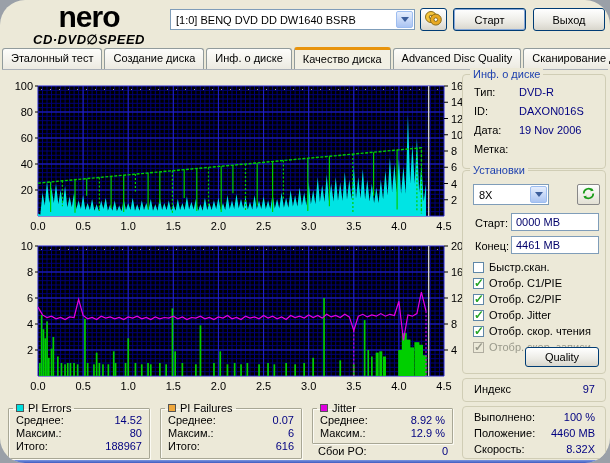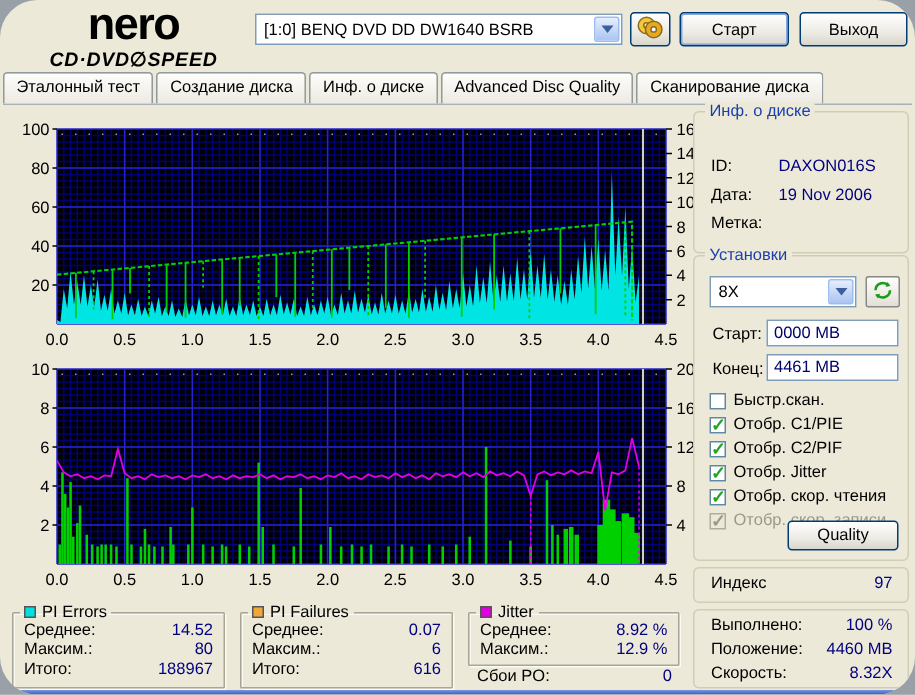--- a/index.html
+++ b/index.html
@@ -40,21 +40,21 @@
   .gbox>.cap{position:absolute;top:-7px;left:7px;background:#ece9d8;padding:0 3px;color:#1c3fae;}
   .gb-disc{top:74px;height:95px;}
   .gb-set{top:170px;height:204px;}
   .box-index{top:378px;height:24px;}
   .box-prog{top:406px;height:53px;}
   .irow{position:absolute;left:0;width:100%;height:16px;}
   .irow .lab{position:absolute;left:11px;color:#000;}
   .irow .val{position:absolute;left:56px;color:#000080;}
   .rrow .lab{position:absolute;left:11px;}
   .rrow .val{position:absolute;right:10px;color:#000080;text-align:right;}
-  .speed-combo{position:absolute;left:10px;top:13px;width:98px;height:21px;background:#fff;
+  .speed-combo{position:absolute;left:10px;top:13px;width:76px;height:21px;background:#fff;
         border:1px solid #7f9db9;display:flex;align-items:center;cursor:default;}
   .btn-refresh{position:absolute;left:114px;top:13px;width:23px;height:21px;border:1px solid #888;
         border-radius:2px;background:linear-gradient(#fefefe,#e2e0d4);cursor:pointer;padding:0;}
   .fld{position:absolute;left:48px;width:88px;height:18px;border:1px solid #7f9db9;background:#fff;
         font-family:inherit;font-size:11px;color:#00006a;padding:0 4px;}
   .flab{position:absolute;left:12px;}
   .cb-row{position:absolute;left:10px;height:14px;display:flex;align-items:flex-end;gap:5px;cursor:pointer;}
   .cb{width:11px;height:11px;background:#fff;border:1px solid #5f87a8;position:relative;flex:0 0 auto;}
   .cb-row.checked .cb::after{content:"✓";position:absolute;left:0;top:-3px;font-size:12px;
         font-weight:bold;color:#26a426;}
@@ -100,20 +100,21 @@
       <circle cx="11.8" cy="9.6" r="1.8" fill="#fff" stroke="#8a6d1c"></circle>
     </svg>
   </button>
   <button class="xpbtn btn-start">Старт</button>
   <button class="xpbtn btn-exit">Выход</button>
 
   <div class="tabbar">
     <div class="tab">Эталонный тест</div>
     <div class="tab">Создание диска</div>
     <div class="tab">Инф. о диске</div>
+    <div class="tab active">Качество диска</div>
     <div class="tab">Advanced Disc Quality</div>
     <div class="tab">Сканирование диска</div>
   </div>
 
   <svg id="chart1" class="chart" viewBox="0 0 462 158">
       <rect x="33" y="10" width="406" height="130" fill="#000"></rect>
       <path d="M37.5 10V140M42.0 10V140M46.5 10V140M51.0 10V140M55.6 10V140M60.1 10V140M64.6 10V140M69.1 10V140M73.6 10V140M78.1 10V140M82.6 10V140M87.1 10V140M91.6 10V140M96.2 10V140M100.7 10V140M105.2 10V140M109.7 10V140M114.2 10V140M118.7 10V140M123.2 10V140M127.7 10V140M132.2 10V140M136.8 10V140M141.3 10V140M145.8 10V140M150.3 10V140M154.8 10V140M159.3 10V140M163.8 10V140M168.3 10V140M172.8 10V140M177.4 10V140M181.9 10V140M186.4 10V140M190.9 10V140M195.4 10V140M199.9 10V140M204.4 10V140M208.9 10V140M213.4 10V140M218.0 10V140M222.5 10V140M227.0 10V140M231.5 10V140M236.0 10V140M240.5 10V140M245.0 10V140M249.5 10V140M254.0 10V140M258.6 10V140M263.1 10V140M267.6 10V140M272.1 10V140M276.6 10V140M281.1 10V140M285.6 10V140M290.1 10V140M294.6 10V140M299.2 10V140M303.7 10V140M308.2 10V140M312.7 10V140M317.2 10V140M321.7 10V140M326.2 10V140M330.7 10V140M335.2 10V140M339.8 10V140M344.3 10V140M348.8 10V140M353.3 10V140M357.8 10V140M362.3 10V140M366.8 10V140M371.3 10V140M375.8 10V140M380.4 10V140M384.9 10V140M389.4 10V140M393.9 10V140M398.4 10V140M402.9 10V140M407.4 10V140M411.9 10V140M416.4 10V140M421.0 10V140M425.5 10V140M430.0 10V140M434.5 10V140M33 14.3H439M33 18.7H439M33 23.0H439M33 27.3H439M33 31.7H439M33 36.0H439M33 40.3H439M33 44.7H439M33 49.0H439M33 53.3H439M33 57.7H439M33 62.0H439M33 66.3H439M33 70.7H439M33 75.0H439M33 79.3H439M33 83.7H439M33 88.0H439M33 92.3H439M33 96.7H439M33 101.0H439M33 105.3H439M33 109.7H439M33 114.0H439M33 118.3H439M33 122.7H439M33 127.0H439M33 131.3H439M33 135.7H439" stroke="#000078" stroke-width="1" fill="none"></path>
       <path d="M33.0 10V140M78.1 10V140M123.2 10V140M168.3 10V140M213.4 10V140M258.6 10V140M303.7 10V140M348.8 10V140M393.9 10V140M439.0 10V140M33 10.0H439M33 36.0H439M33 62.0H439M33 88.0H439M33 114.0H439M33 140.0H439" stroke="#2424d0" stroke-width="1" fill="none"></path>
       <line x1="36" y1="13.5" x2="436" y2="13.5" stroke="#9a9a9a" stroke-width="1" stroke-dasharray="1 8"></line>
       <text x="28" y="14" text-anchor="end" fill="#000" font-size="11px" font-family="Liberation Sans, sans-serif">100</text>
@@ -284,20 +285,24 @@
       <rect x="413.0" y="108.8" width="5" height="31.2" fill="#00cf00"></rect>
       <rect x="416.7" y="119.2" width="5" height="20.8" fill="#00cf00"></rect>
       <polyline points="33.0,71.1 37.5,78.9 42.0,81.5 46.5,80.2 51.0,82.8 55.6,81.5 60.1,83.5 64.6,80.9 69.1,81.5 73.6,63.3 78.1,79.5 82.6,82.8 87.1,81.5 91.6,83.5 96.2,80.2 100.7,82.1 105.2,80.9 109.7,82.8 114.2,81.5 118.7,83.5 123.2,80.9 127.7,82.1 132.2,80.2 136.8,82.8 141.3,81.5 145.8,83.5 150.3,80.9 154.8,82.8 159.3,81.5 163.8,82.1 168.3,80.2 172.8,82.8 177.4,80.9 181.9,83.5 186.4,81.5 190.9,82.1 195.4,80.2 199.9,82.8 204.4,81.5 208.9,83.5 213.4,80.9 218.0,82.1 222.5,79.5 227.0,82.8 231.5,81.5 236.0,83.5 240.5,80.2 245.0,82.1 249.5,80.9 254.0,82.8 258.6,79.5 263.1,82.1 267.6,80.2 272.1,82.8 276.6,80.9 281.1,83.5 285.6,79.5 290.1,81.5 294.6,80.2 299.2,82.1 303.7,78.9 308.2,81.5 312.7,79.5 317.2,82.1 321.7,78.3 326.2,80.9 330.7,79.5 335.2,81.5 339.8,78.3 344.3,80.9 348.8,94.5 353.3,80.2 357.8,78.3 362.3,80.9 366.8,78.9 371.3,80.2 375.8,77.6 380.4,80.2 384.9,78.3 389.4,79.5 393.9,65.3 398.4,104.3 402.9,78.9 407.4,80.2 411.9,77.6 416.4,56.1 421.0,75.0" fill="none" stroke="#e400e4" stroke-width="1.2"></polyline>
       <line x1="348.8" y1="94.5" x2="348.8" y2="140" stroke="#e400e4" stroke-width="1" stroke-dasharray="2 2"></line>
       <line x1="421.0" y1="75.0" x2="421.0" y2="140" stroke="#e400e4" stroke-width="1" stroke-dasharray="2 2"></line>
       <line x1="423.6622222222222" y1="10" x2="423.6622222222222" y2="140" stroke="#cfcfcf" stroke-width="1.4"></line>
     </svg>
 
   <div class="gbox gb-disc">
     <span class="cap">Инф. о диске</span>
+    <div class="irow" style="top:11px;">
+        <span class="lab">Тип:</span>
+        <span class="val">DVD-R</span>
+      </div>
     <div class="irow" style="top:30px;">
         <span class="lab">ID:</span>
         <span class="val">DAXON016S</span>
       </div>
     <div class="irow" style="top:49px;">
         <span class="lab">Дата:</span>
         <span class="val">19 Nov 2006</span>
       </div>
     <div class="irow" style="top:68px;">
         <span class="lab">Метка:</span>

